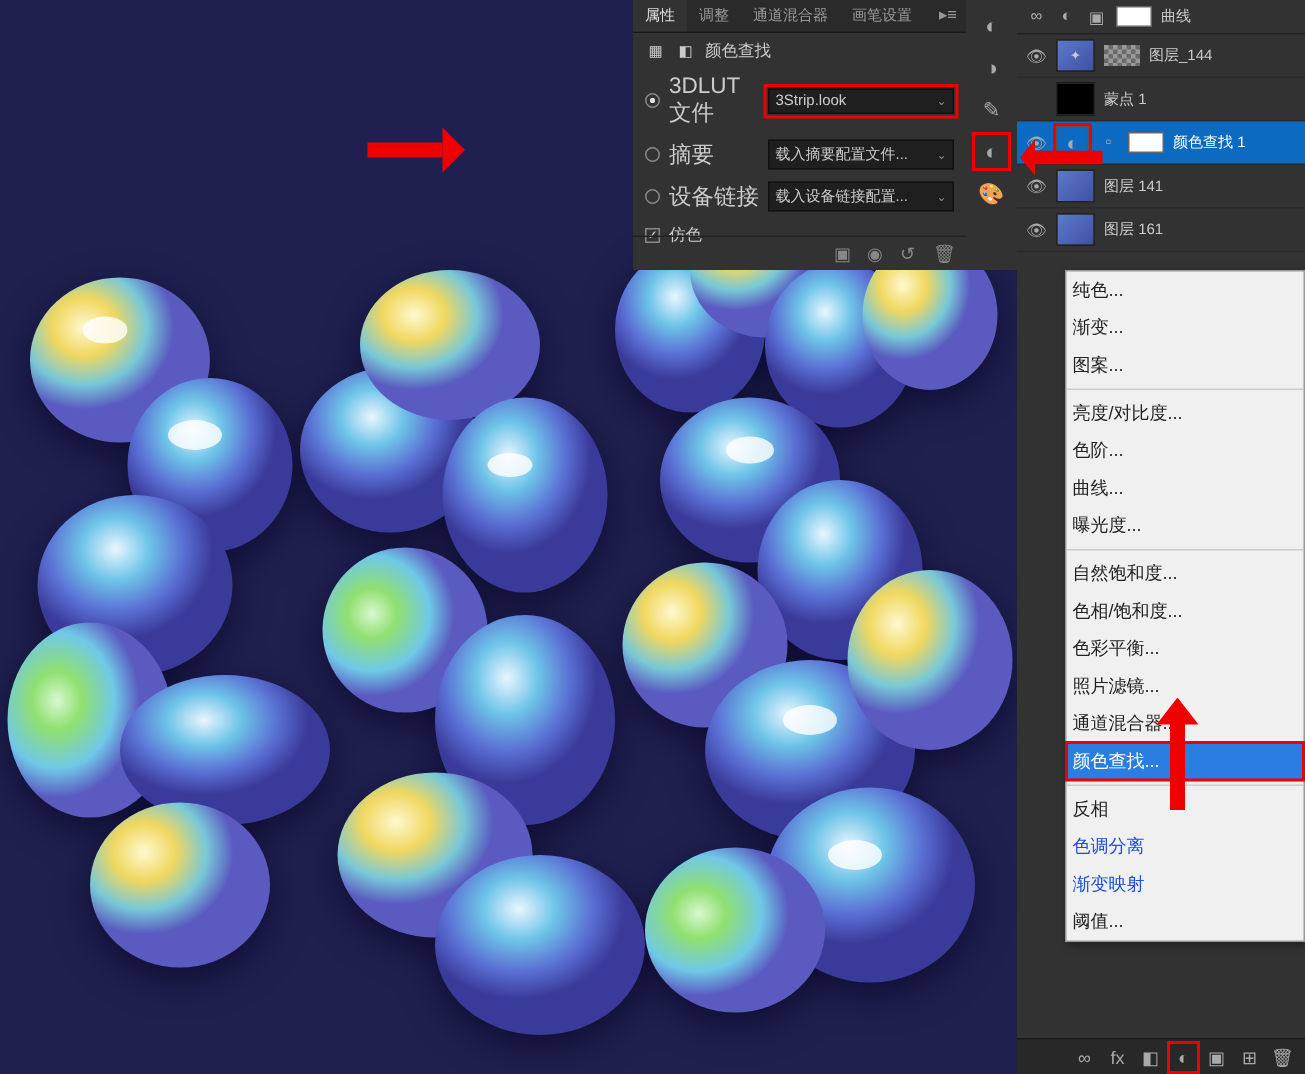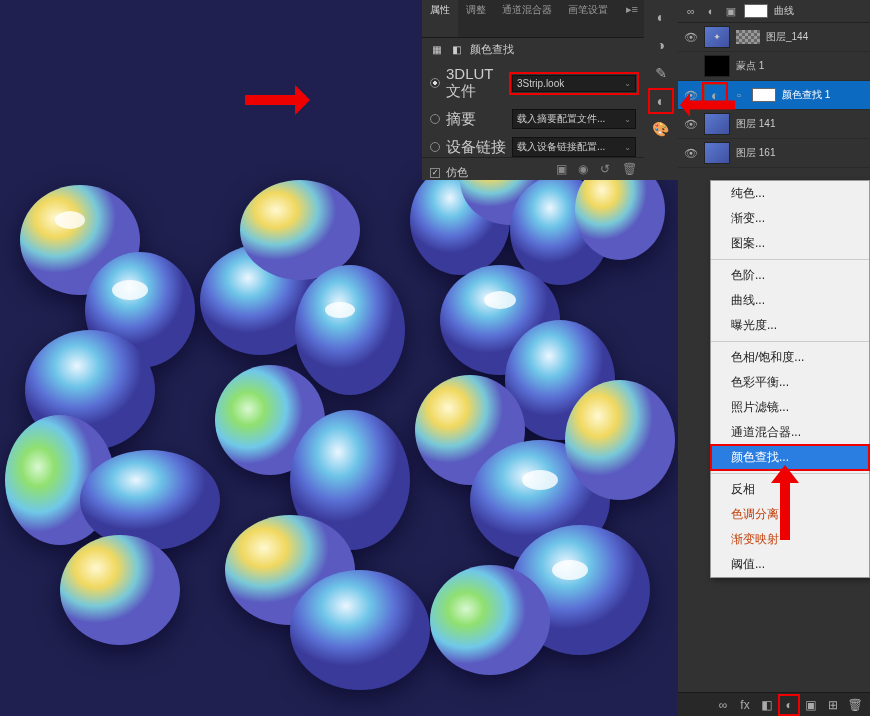--- a/index.html
+++ b/index.html
@@ -25,21 +25,21 @@
     
     .props-panel {
       position: absolute;
       top: 0; left: 422px;
       width: 222px; height: 180px;
       background: #323232;
       z-index: 10;
     }
     .panel-tabs {
       display: flex;
-      height: 38px;
+      height: 22px;
       background: #2a2a2a;
       border-bottom: 1px solid #1a1a1a;
     }
     .panel-tab {
       padding: 3px 8px;
       color: #999;
       font-size: 10px;
       cursor: pointer;
     }
     .panel-tab.active { color: #ddd; background: #323232; }
@@ -170,33 +170,33 @@
       left: 710px; top: 180px;
       width: 160px;
       background: #f0f0f0;
       border: 1px solid #999;
       box-shadow: 2px 2px 6px rgba(0,0,0,0.4);
       z-index: 20;
       font-size: 12px;
       color: #222;
     }
     .menu-item {
-      padding: 4px 20px;
+      padding: 4px 4px;
     }
     .menu-item.selected {
       background: #2a7de1;
       color: #fff;
     }
     .menu-sep {
       height: 1px;
       background: #ccc;
       margin: 3px 0;
     }
     .menu-item.highlight-box { outline: 2px solid #e00; outline-offset: -1px; }
-    .menu-item.disabled { color: #c2410c; }
+    .menu-item.disabled { color: #1d4ed8; }
 
     
     .layers-bottom {
       position: absolute;
       bottom: 0; left: 0; right: 0;
       height: 24px;
       background: #282828;
       display: flex;
       align-items: center;
       justify-content: flex-end;
@@ -385,24 +385,26 @@
     <span class="bottom-icon">⊞</span>
     <span class="bottom-icon">🗑</span>
   </div>
 </div>
 
 <div class="context-menu">
   <div class="menu-item">纯色...</div>
   <div class="menu-item">渐变...</div>
   <div class="menu-item">图案...</div>
   <div class="menu-sep"></div>
+  <div class="menu-item">亮度/对比度...</div>
   <div class="menu-item">色阶...</div>
   <div class="menu-item">曲线...</div>
   <div class="menu-item">曝光度...</div>
   <div class="menu-sep"></div>
+  <div class="menu-item">自然饱和度...</div>
   <div class="menu-item">色相/饱和度...</div>
   <div class="menu-item">色彩平衡...</div>
   <div class="menu-item">照片滤镜...</div>
   <div class="menu-item">通道混合器...</div>
   <div class="menu-item selected highlight-box">颜色查找...</div>
   <div class="menu-sep"></div>
   <div class="menu-item">反相</div>
   <div class="menu-item disabled">色调分离</div>
   <div class="menu-item disabled">渐变映射</div>
   <div class="menu-item">阈值...</div>

